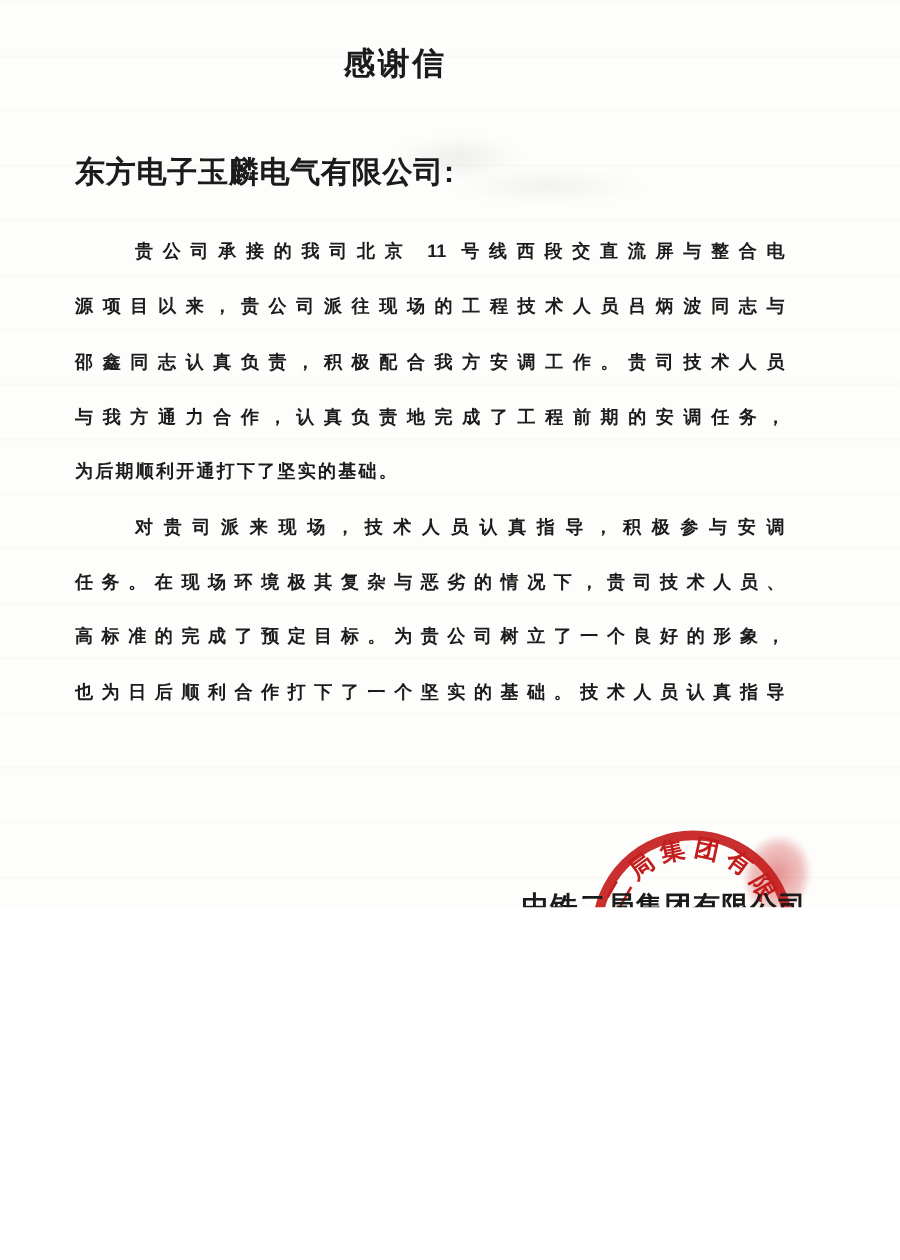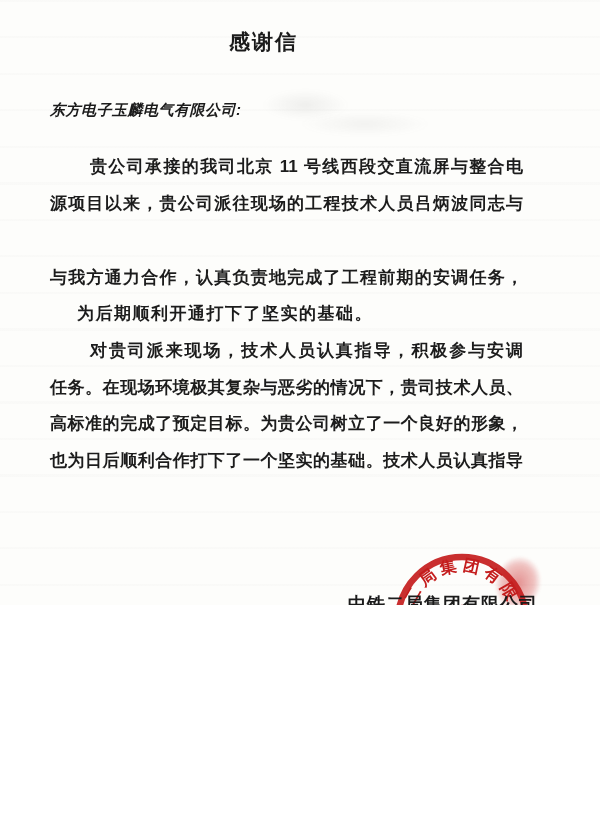--- a/index.html
+++ b/index.html
@@ -13,30 +13,30 @@
     overflow:hidden;
     font-family:"Liberation Sans","DejaVu Sans",sans-serif;
     color:#1b1b1b;
   }
   .title{
     position:absolute;left:229px;top:28px;
     font-size:21px;font-weight:700;letter-spacing:2px;
   }
   .salutation{
     position:absolute;left:50px;top:101px;
-    font-size:15px;font-weight:700;letter-spacing:0.5px;font-style:italic;
+    font-size:20px;font-weight:700;letter-spacing:0.5px;
   }
   .line{
     position:absolute;left:50px;width:473px;
-    font-size:17px;font-weight:700;line-height:24px;
+    font-size:12px;font-weight:700;line-height:24px;
     text-align:justify;text-align-last:justify;
     color:#1c1c1c;
   }
   .line.indent{left:90px;width:433px;}
-  .line.short{text-align:center;text-align-last:left;width:auto;letter-spacing:1.5px;margin-left:27px;}
+  .line.short{text-align:center;text-align-last:left;width:auto;letter-spacing:1.5px;}
   .signature{
     position:absolute;left:348px;top:592px;
     font-size:18px;font-weight:700;letter-spacing:1px;
     z-index:3;
   }
   .dateline{
     position:absolute;left:364px;top:636px;
     font-size:18px;font-weight:700;letter-spacing:1px;
     z-index:3;
   }
@@ -80,20 +80,21 @@
 
   <div class="smudge a"></div>
   <div class="smudge b"></div>
 
   <div class="title">感谢信</div>
 
   <div class="salutation">东方电子玉麟电气有限公司:</div>
 
   <div class="line indent" style="top:155px">贵公司承接的我司北京 11 号线西段交直流屏与整合电</div>
   <div class="line" style="top:192px">源项目以来，贵公司派往现场的工程技术人员吕炳波同志与</div>
+  <div class="line" style="top:229px">邵鑫同志认真负责，积极配合我方安调工作。贵司技术人员</div>
   <div class="line" style="top:266px">与我方通力合作，认真负责地完成了工程前期的安调任务，</div>
   <div class="line short" style="top:302px">为后期顺利开通打下了坚实的基础。</div>
 
   <div class="line indent" style="top:339px">对贵司派来现场，技术人员认真指导，积极参与安调</div>
   <div class="line" style="top:376px">任务。在现场环境极其复杂与恶劣的情况下，贵司技术人员、</div>
   <div class="line" style="top:412px">高标准的完成了预定目标。为贵公司树立了一个良好的形象，</div>
   <div class="line" style="top:449px">也为日后顺利合作打下了一个坚实的基础。技术人员认真指导</div>
 
 
   <div class="signature">中铁二局集团有限公司</div>

